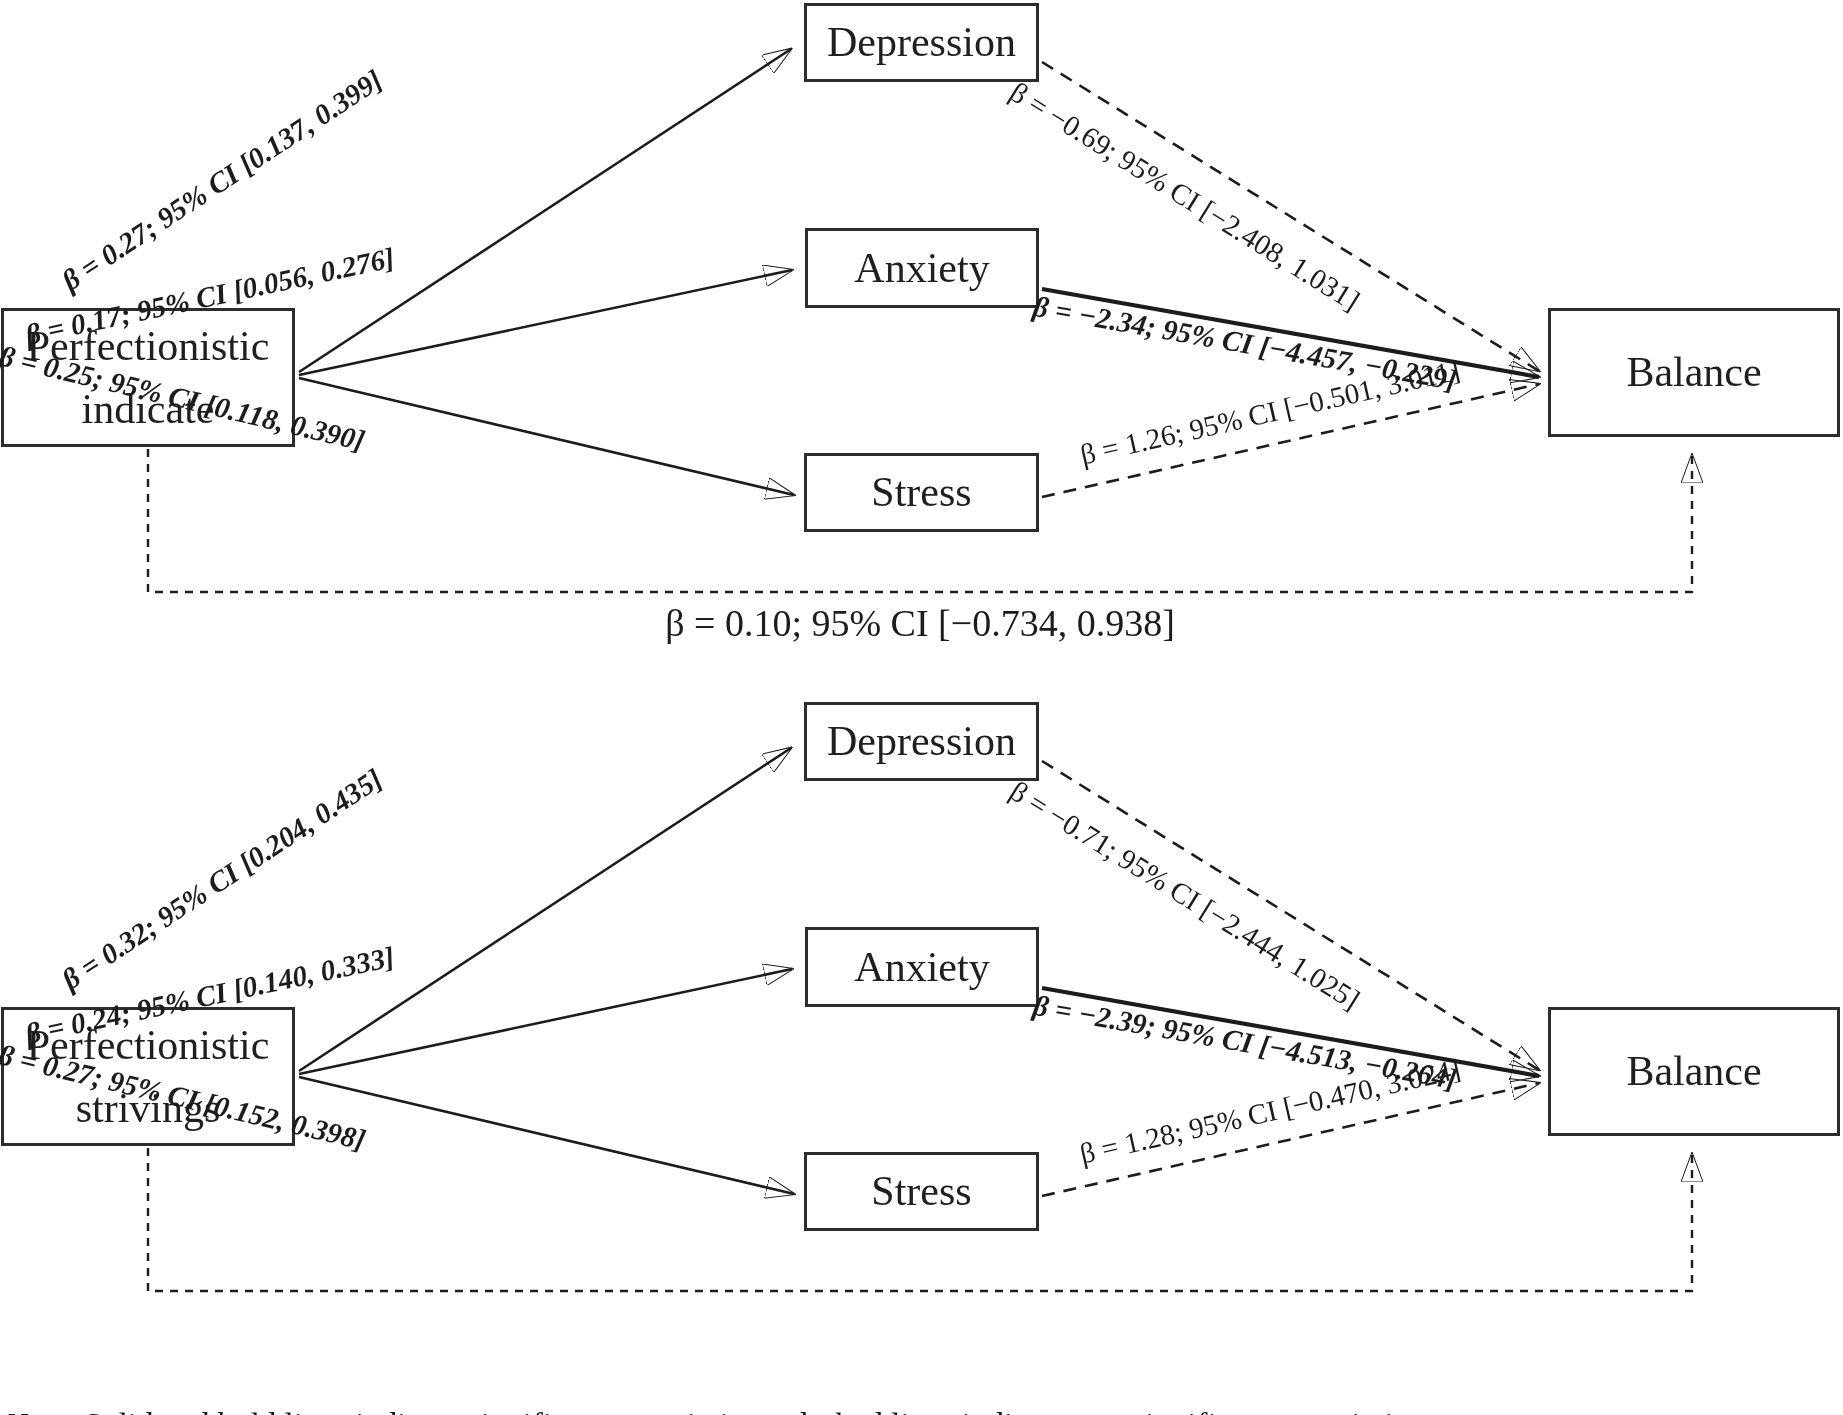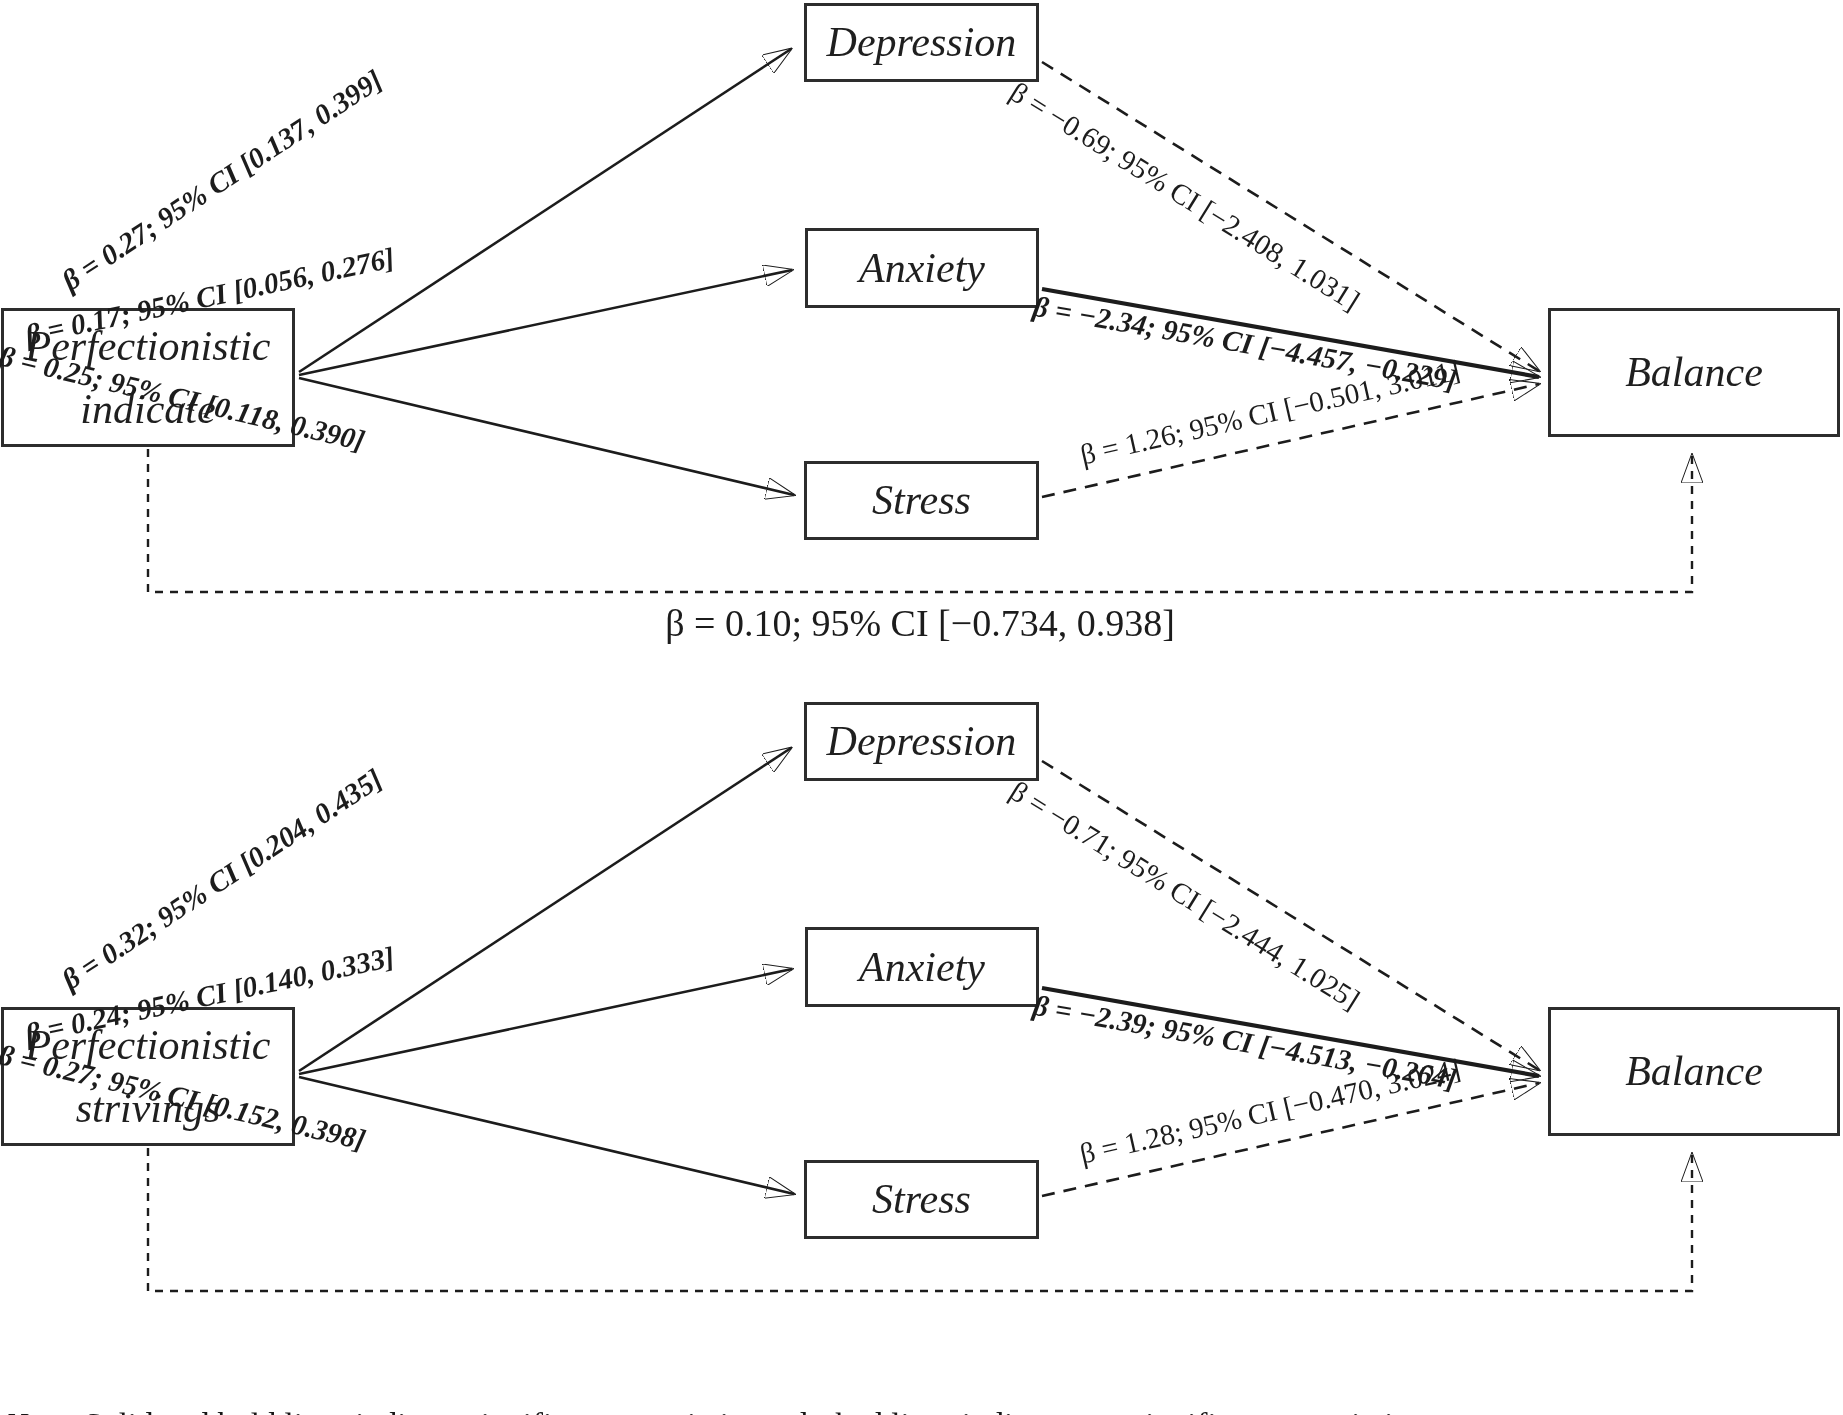--- a/index.html
+++ b/index.html
@@ -16,26 +16,25 @@
   .box{
     position:absolute;
     border:3px solid #2d2d2d;
     background:#ffffff;
     display:flex;align-items:center;justify-content:center;
     text-align:center;
     font-size:42px;line-height:1.5;
     color:#1f1f1f;
     box-sizing:border-box;
     z-index:2;
-    font-style:italic;
   }
   .box.predictor{left:1px;top:308px;width:294px;height:139px;padding:0 10px;}
   .box.mediator-depression{left:804px;top:3px;width:235px;height:79px;}
   .box.mediator-anxiety{left:805px;top:228px;width:234px;height:80px;}
-  .box.mediator-stress{left:804px;top:453px;width:235px;height:79px;margin-top:8px;}
+  .box.mediator-stress{left:804px;top:453px;width:235px;height:79px;}
   .box.outcome{left:1548px;top:308px;width:292px;height:129px;}
   .lab{
     position:absolute;
     width:620px;height:38px;line-height:38px;
     margin:0;text-align:center;
     font-size:29px;
     white-space:nowrap;
     z-index:3;
   }
   .lab.sig{font-weight:bold;font-style:italic;}

